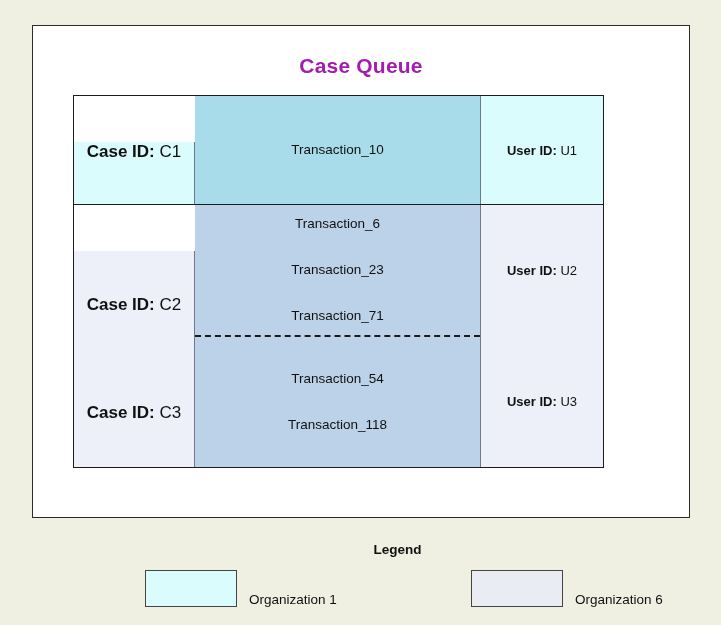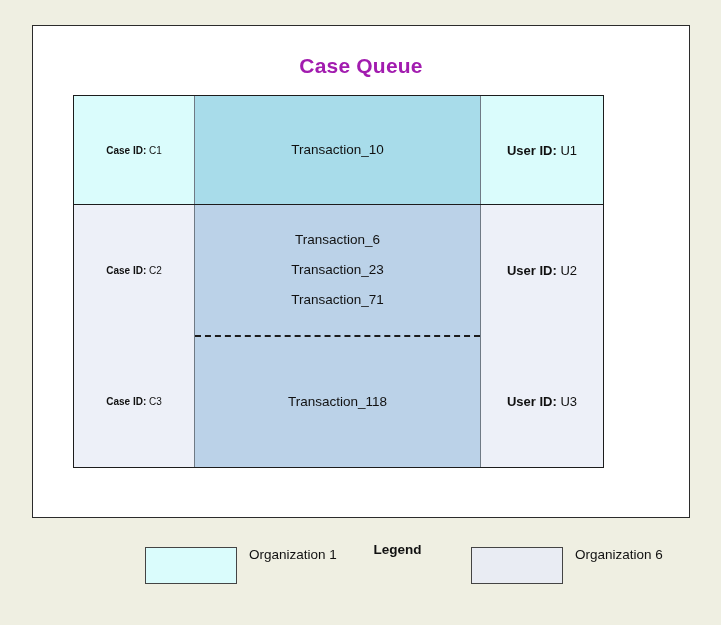--- a/index.html
+++ b/index.html
@@ -60,25 +60,26 @@
     box-sizing: border-box;
   }
 
   #row-1 { top: 0;     height: 109px; border-bottom: 1px solid #1c1c1c; }
   #row-2 { top: 109px; height: 262px; }
 
   .col-case {
     width: 121px;
     flex: 0 0 121px;
     display: flex;
-    align-items: center;
+    align-items: flex-start;
     justify-content: center;
     box-sizing: border-box;
     border-right: 1px solid #6f7a85;
-    font-size: 10px;
+    font-size: 17px;
+    margin-top: 46px;
   }
   .col-txn {
     flex: 1 1 auto;
     display: flex;
     flex-direction: column;
     align-items: center;
     justify-content: center;
     box-sizing: border-box;
     position: relative;
     font-size: 13.5px;
@@ -123,20 +124,21 @@
     display: flex;
     align-items: center;
     justify-content: center;
   }
   .subcase-txns {
     flex: 1 1 0;
     display: flex;
     flex-direction: column;
     align-items: center;
     justify-content: center;
+    gap: 16px;
   }
   .dashed-sep {
     height: 0;
     border-top: 2px dashed #1c1c1c;
     width: 100%;
   }
 
   
   #legend {
     position: absolute;
@@ -150,23 +152,23 @@
     position: absolute;
     left: 0;
     top: 14px;
     width: 721px;
     text-align: center;
     font-size: 13.5px;
     font-weight: bold;
   }
   .legend-entry {
     position: absolute;
-    top: 19px;
-    display: flex;
-    align-items: flex-start;
+    top: 42px;
+    display: flex;
+    align-items: flex-end;
     padding-left: 12px;
   }
   #legend-entry-1 { left: 96px; }
   #legend-entry-2 { left: 422px; }
 
   .legend-swatch {
     width: 92px;
     height: 37px;
     border: 1px solid #444444;
     box-sizing: border-box;
@@ -227,20 +229,21 @@
 
       <div class="col-txn">
         <div class="subcase-stack">
           <div class="subcase-txns">
             <div class="txn-line">Transaction_6</div>
             <div class="txn-line">Transaction_23</div>
             <div class="txn-line">Transaction_71</div>
           </div>
           <div class="dashed-sep"></div>
           <div class="subcase-txns">
+            <div class="txn-line">Transaction_54</div>
             <div class="txn-line">Transaction_118</div>
           </div>
         </div>
       </div>
 
       <div class="col-user">
         <div class="subcase-stack">
           <div class="subcase-cell">
             <span class="id-label">User ID:</span>
             <span>&nbsp;</span>

